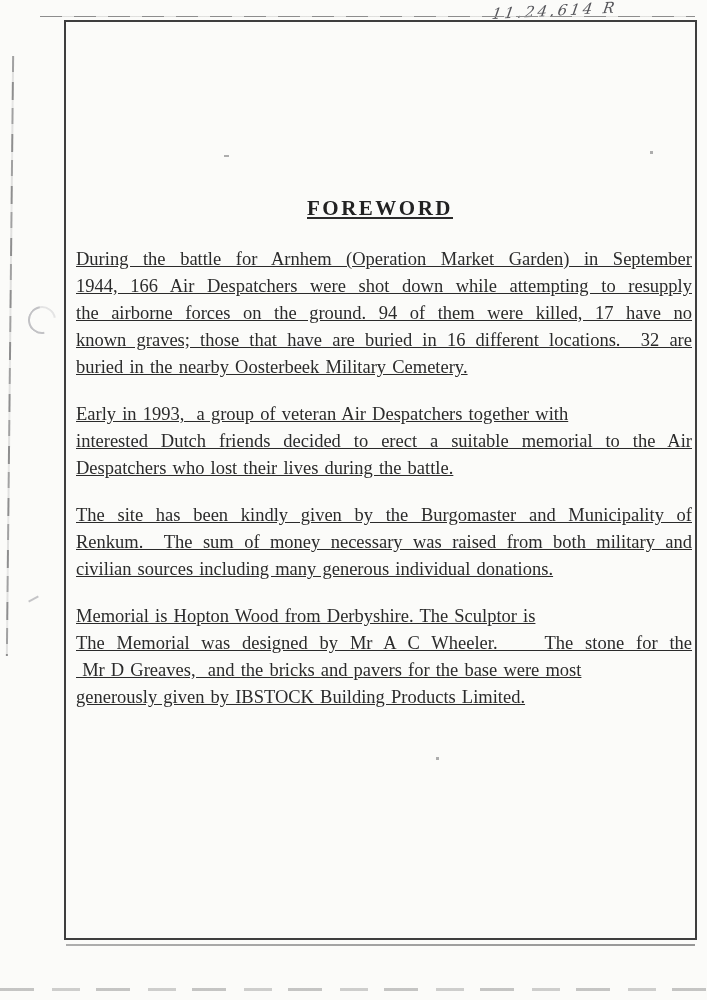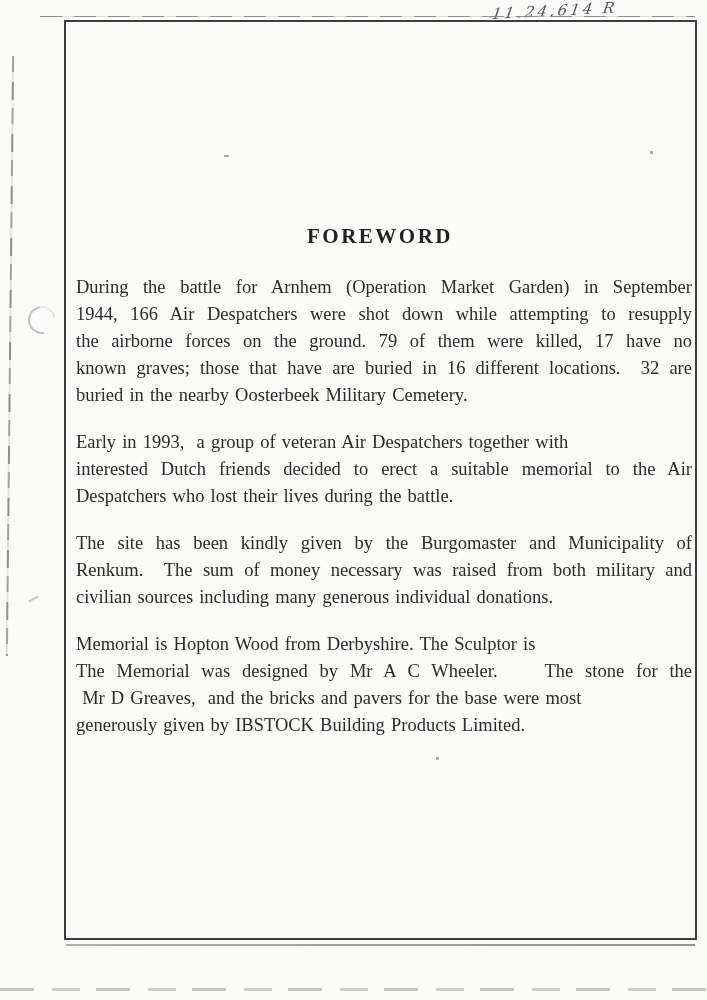--- a/index.html
+++ b/index.html
@@ -112,22 +112,23 @@
       rgba(110,110,110,0) 34px 52px,
       rgba(90,90,90,.4) 52px 80px,
       rgba(110,110,110,0) 80px 96px);
     opacity: .7;
   }
 
   
   .content {
     position: absolute;
     left: 68px;
-    top: 222px;
+    top: 194px;
     width: 624px;
+    text-decoration: underline;
   }
   h1.title {
     margin: 0 0 24px 0;
     text-align: center;
     font-size: 21px;
     font-weight: bold;
     letter-spacing: 2.5px;
     line-height: 28px;
     color: #222;
   }
@@ -163,21 +164,21 @@
   <div class="speck s2"></div>
   <div class="speck s3"></div>
   <div class="bottom-band"></div>
 
   <div class="content">
     <h1 class="title">FOREWORD</h1>
     <div>
         <div class="para">
           <div class="line j">During the battle for Arnhem (Operation Market Garden) in September</div>
           <div class="line j">1944, 166 Air Despatchers were shot down while attempting to resupply</div>
-          <div class="line j">the airborne forces on the ground. 79 of them were killed, 17 have no</div>
+          <div class="line j">the airborne forces on the ground. 94 of them were killed, 17 have no</div>
           <div class="line j">known graves; those that have are buried in 16 different locations.&nbsp; 32 are</div>
           <div class="line">buried in the nearby Oosterbeek Military Cemetery.</div>
         </div>
         <div class="para">
           <div class="line">Early in 1993,&nbsp; a group of veteran Air Despatchers together with</div>
           <div class="line j">interested Dutch friends decided to erect a suitable memorial to the Air</div>
           <div class="line">Despatchers who lost their lives during the battle.</div>
         </div>
         <div class="para">
           <div class="line j">The site has been kindly given by the Burgomaster and Municipality of</div>

